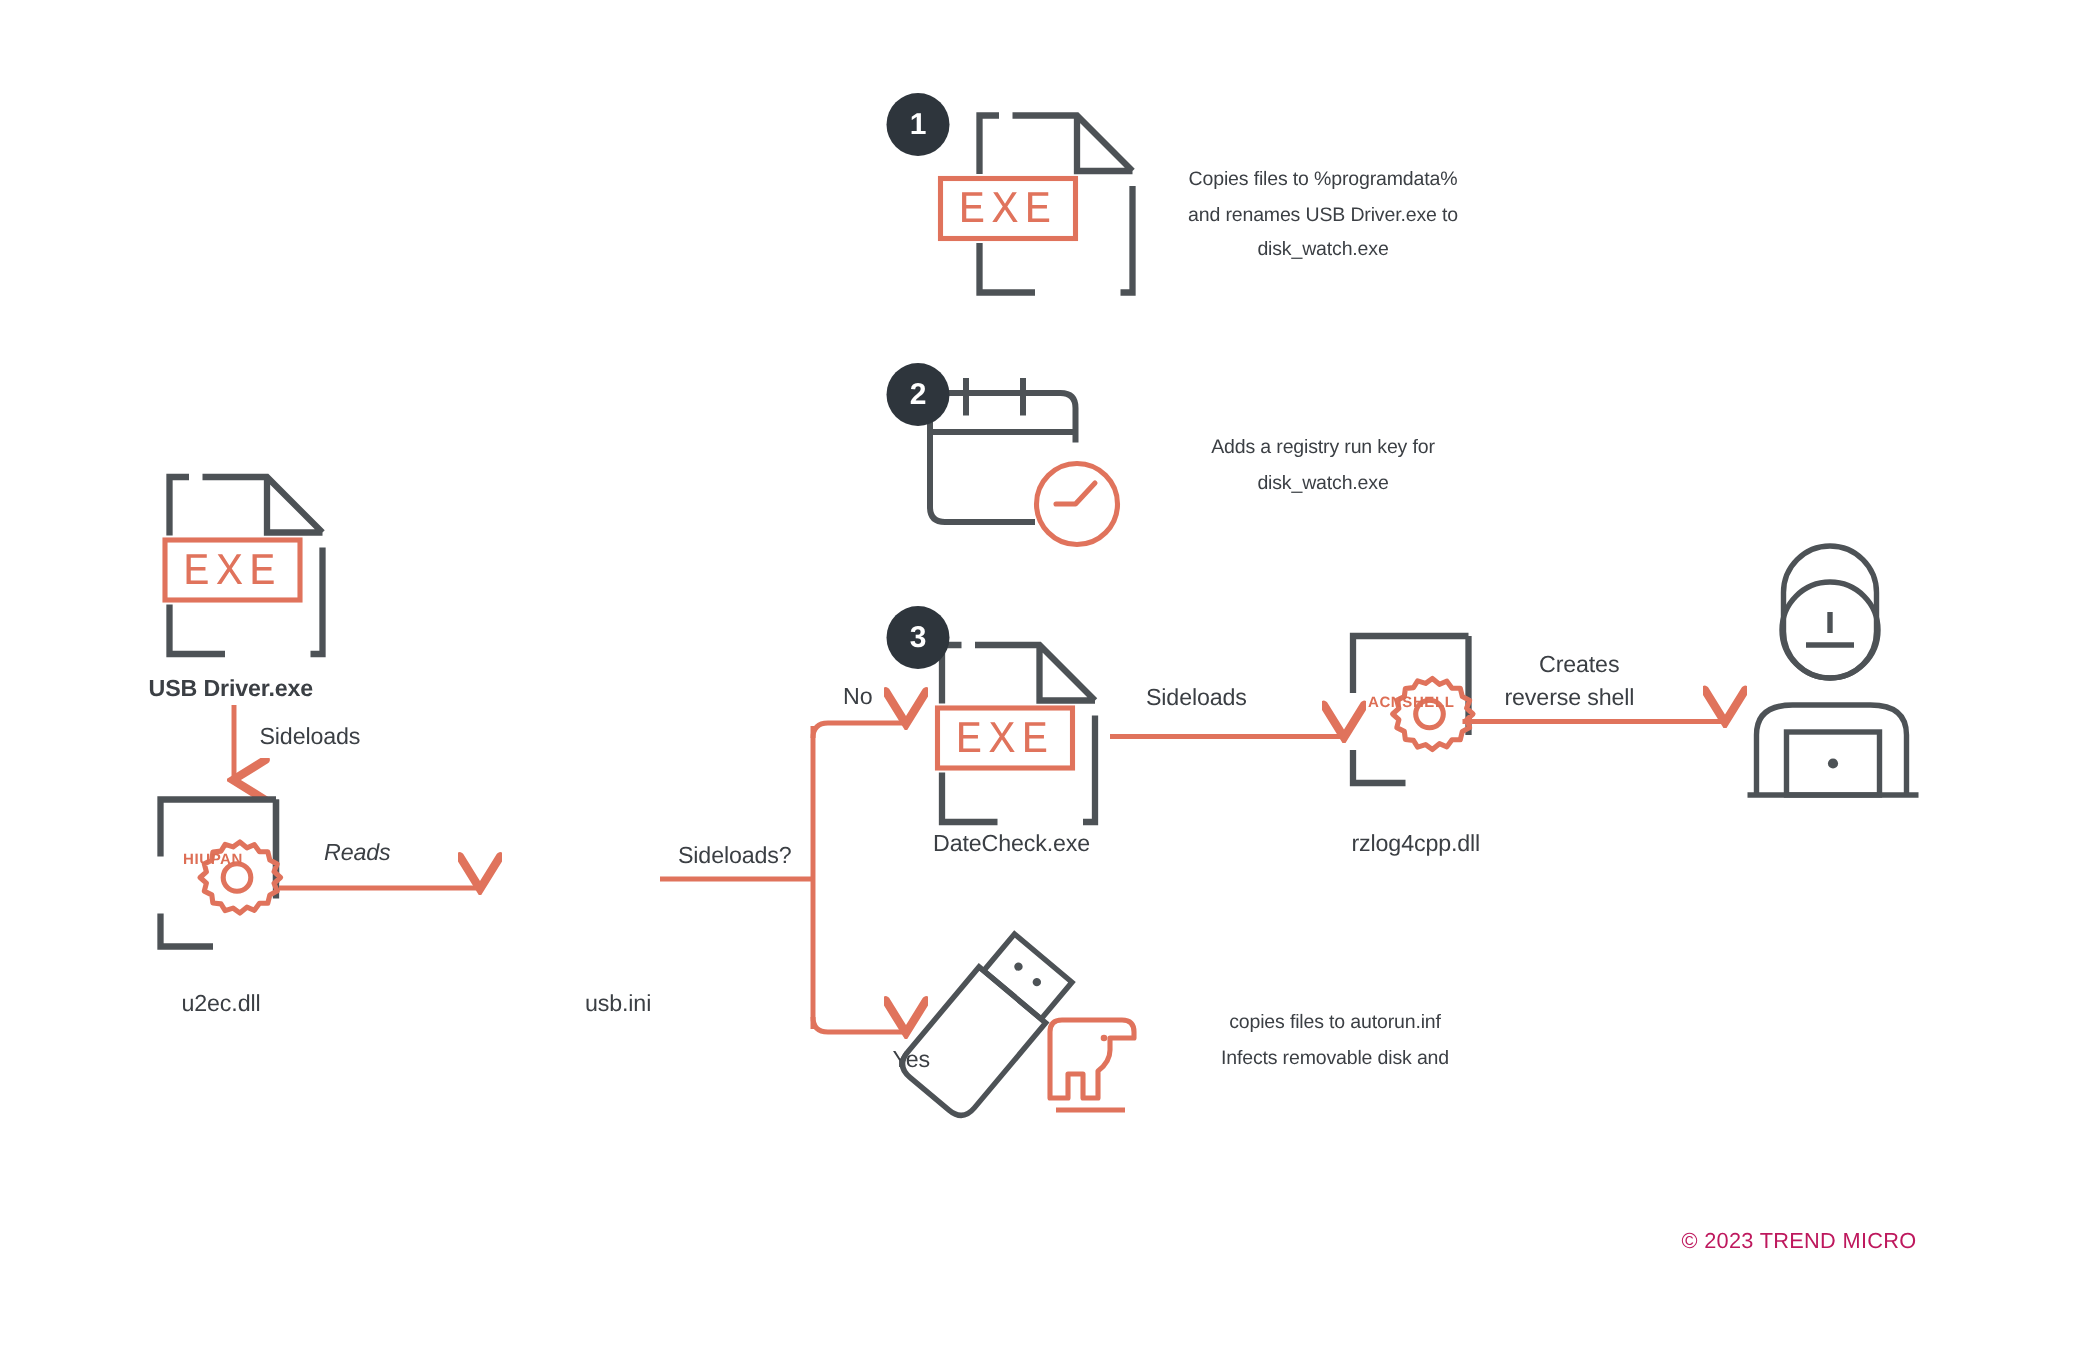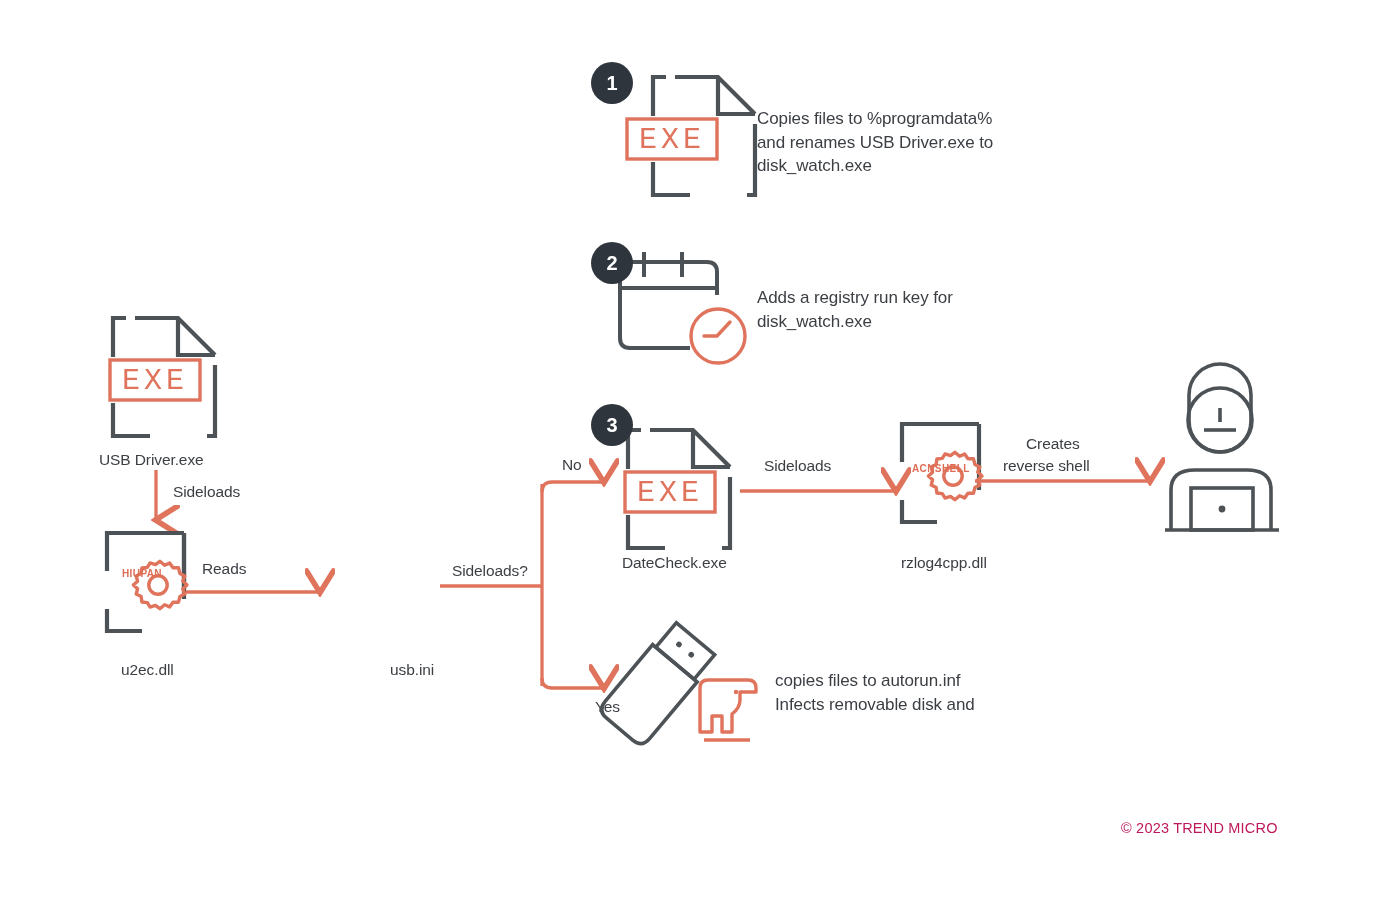--- a/index.html
+++ b/index.html
@@ -31,24 +31,25 @@
   }
   .edge-label {
     position: absolute;
     font-size: 15.5px;
     color: #3b3f44;
     letter-spacing: -0.1px;
     white-space: nowrap;
   }
   .step-desc {
     position: absolute;
-    font-size: 17px;
+    font-size: 13px;
     line-height: 23.5px;
     color: #3b3f44;
     letter-spacing: -0.1px;
+    text-align: center;
   }
   .copyright {
     position: absolute;
     font-size: 14.5px;
     color: #be185d;
     letter-spacing: 0.2px;
     white-space: nowrap;
   }
   .badge-num {
     position: absolute;
@@ -78,21 +79,21 @@
 
 <div id="canvas">
 
   <div class="abs" style="left:110px; top:313px;">
     <svg width="108" height="128" viewBox="0 0 108 128">
       <path d="M16 5 L3 5 L3 44 M3 90 L3 123 L40 123 M97 123 L105 123 L105 52 M105 42 L68 5 L25 5 M68 5 L68 42 L105 42" fill="none" stroke="#4d5256" stroke-width="4.2" stroke-linecap="butt"></path>
       <rect x="0" y="47" width="90" height="40" fill="none" stroke="#e0735c" stroke-width="3.4"></rect>
       <text x="45" y="76" font-family="Liberation Mono, monospace" font-size="30" fill="#e0735c" text-anchor="middle" letter-spacing="4">EXE</text>
     </svg>
   </div>
-  <div class="node-label" style="left:99px; top:451px;">USB Driver.exe</div>
+  <div class="node-label" style="left:99px; top:451px;font-weight:bold;">USB Driver.exe</div>
 
   <div class="abs" style="left:145px; top:468px;">
     <svg width="34" height="62" viewBox="0 0 34 62">
       <defs>
         <marker id="ah-down" markerWidth="9" markerHeight="9" refX="4.5" refY="7.6" orient="auto" markerUnits="strokeWidth">
           <path d="M0.4 1.2 L4.5 7.8 L8.6 1.2" fill="none" stroke="#e0735c" stroke-width="1.7" stroke-linecap="round"></path>
         </marker>
       </defs>
       <line x1="11" y1="2" x2="11" y2="52" stroke="#e0735c" stroke-width="3.3" marker-end="url(#ah-down)"></line>
     </svg>
@@ -122,21 +123,21 @@
   <div class="abs" style="left:186px; top:578px;">
     <svg width="148" height="30" viewBox="0 0 148 30">
       <defs>
         <marker id="ah-right" markerWidth="9" markerHeight="9" refX="4.5" refY="7.6" orient="auto" markerUnits="strokeWidth">
           <path d="M0.4 1.2 L4.5 7.8 L8.6 1.2" fill="none" stroke="#e0735c" stroke-width="1.7" stroke-linecap="round"></path>
         </marker>
       </defs>
       <line x1="0" y1="14" x2="134" y2="14" stroke="#e0735c" stroke-width="3.3" marker-end="url(#ah-right)"></line>
     </svg>
   </div>
-  <div class="edge-label" style="left:202px; top:560px;">Reads</div>
+  <div class="edge-label" style="left:216px; top:560px;font-style:italic;">Reads</div>
 
   <div class="node-label" style="left:362px; top:661px;margin-left:28px;">usb.ini</div>
 
   <div class="abs" style="left:440px; top:468px;">
     <svg width="190" height="245" viewBox="0 0 190 245">
       <defs>
         <marker id="ah-right2" markerWidth="9" markerHeight="9" refX="4.2" refY="7.6" orient="auto" markerUnits="strokeWidth">
           <path d="M0.4 1.2 L4.5 7.8 L8.6 1.2" fill="none" stroke="#e0735c" stroke-width="1.7" stroke-linecap="round"></path>
         </marker>
       </defs>

